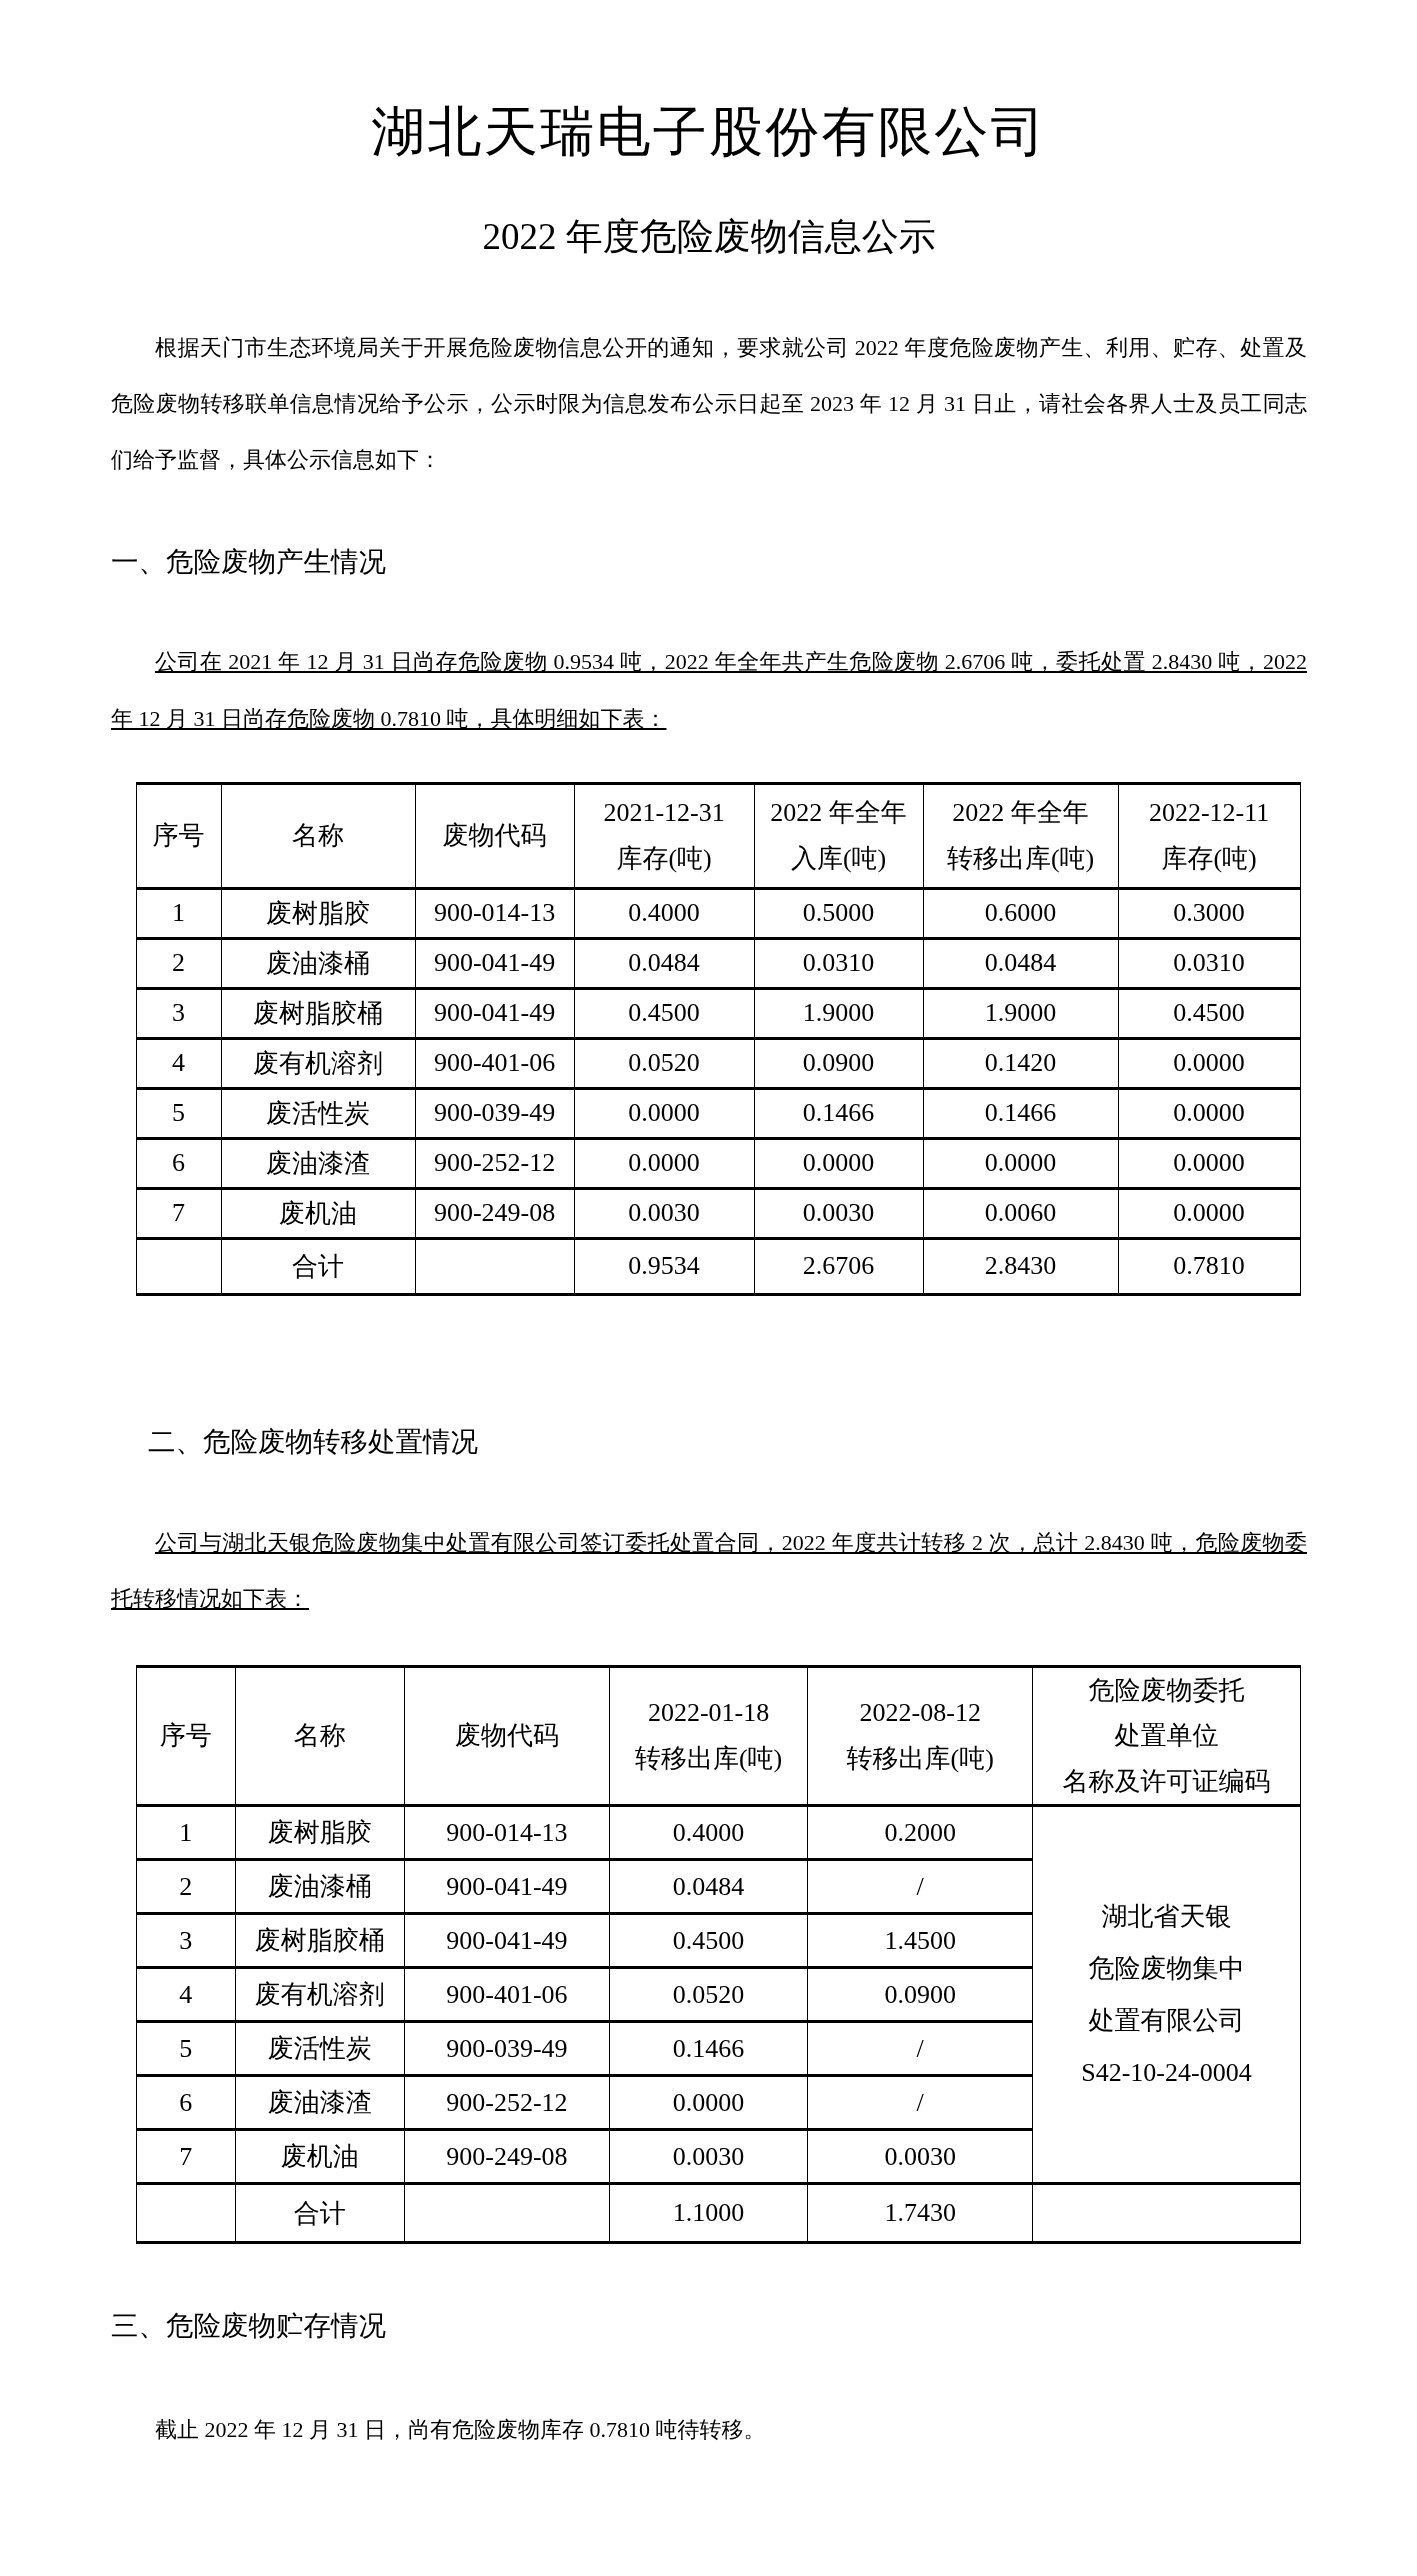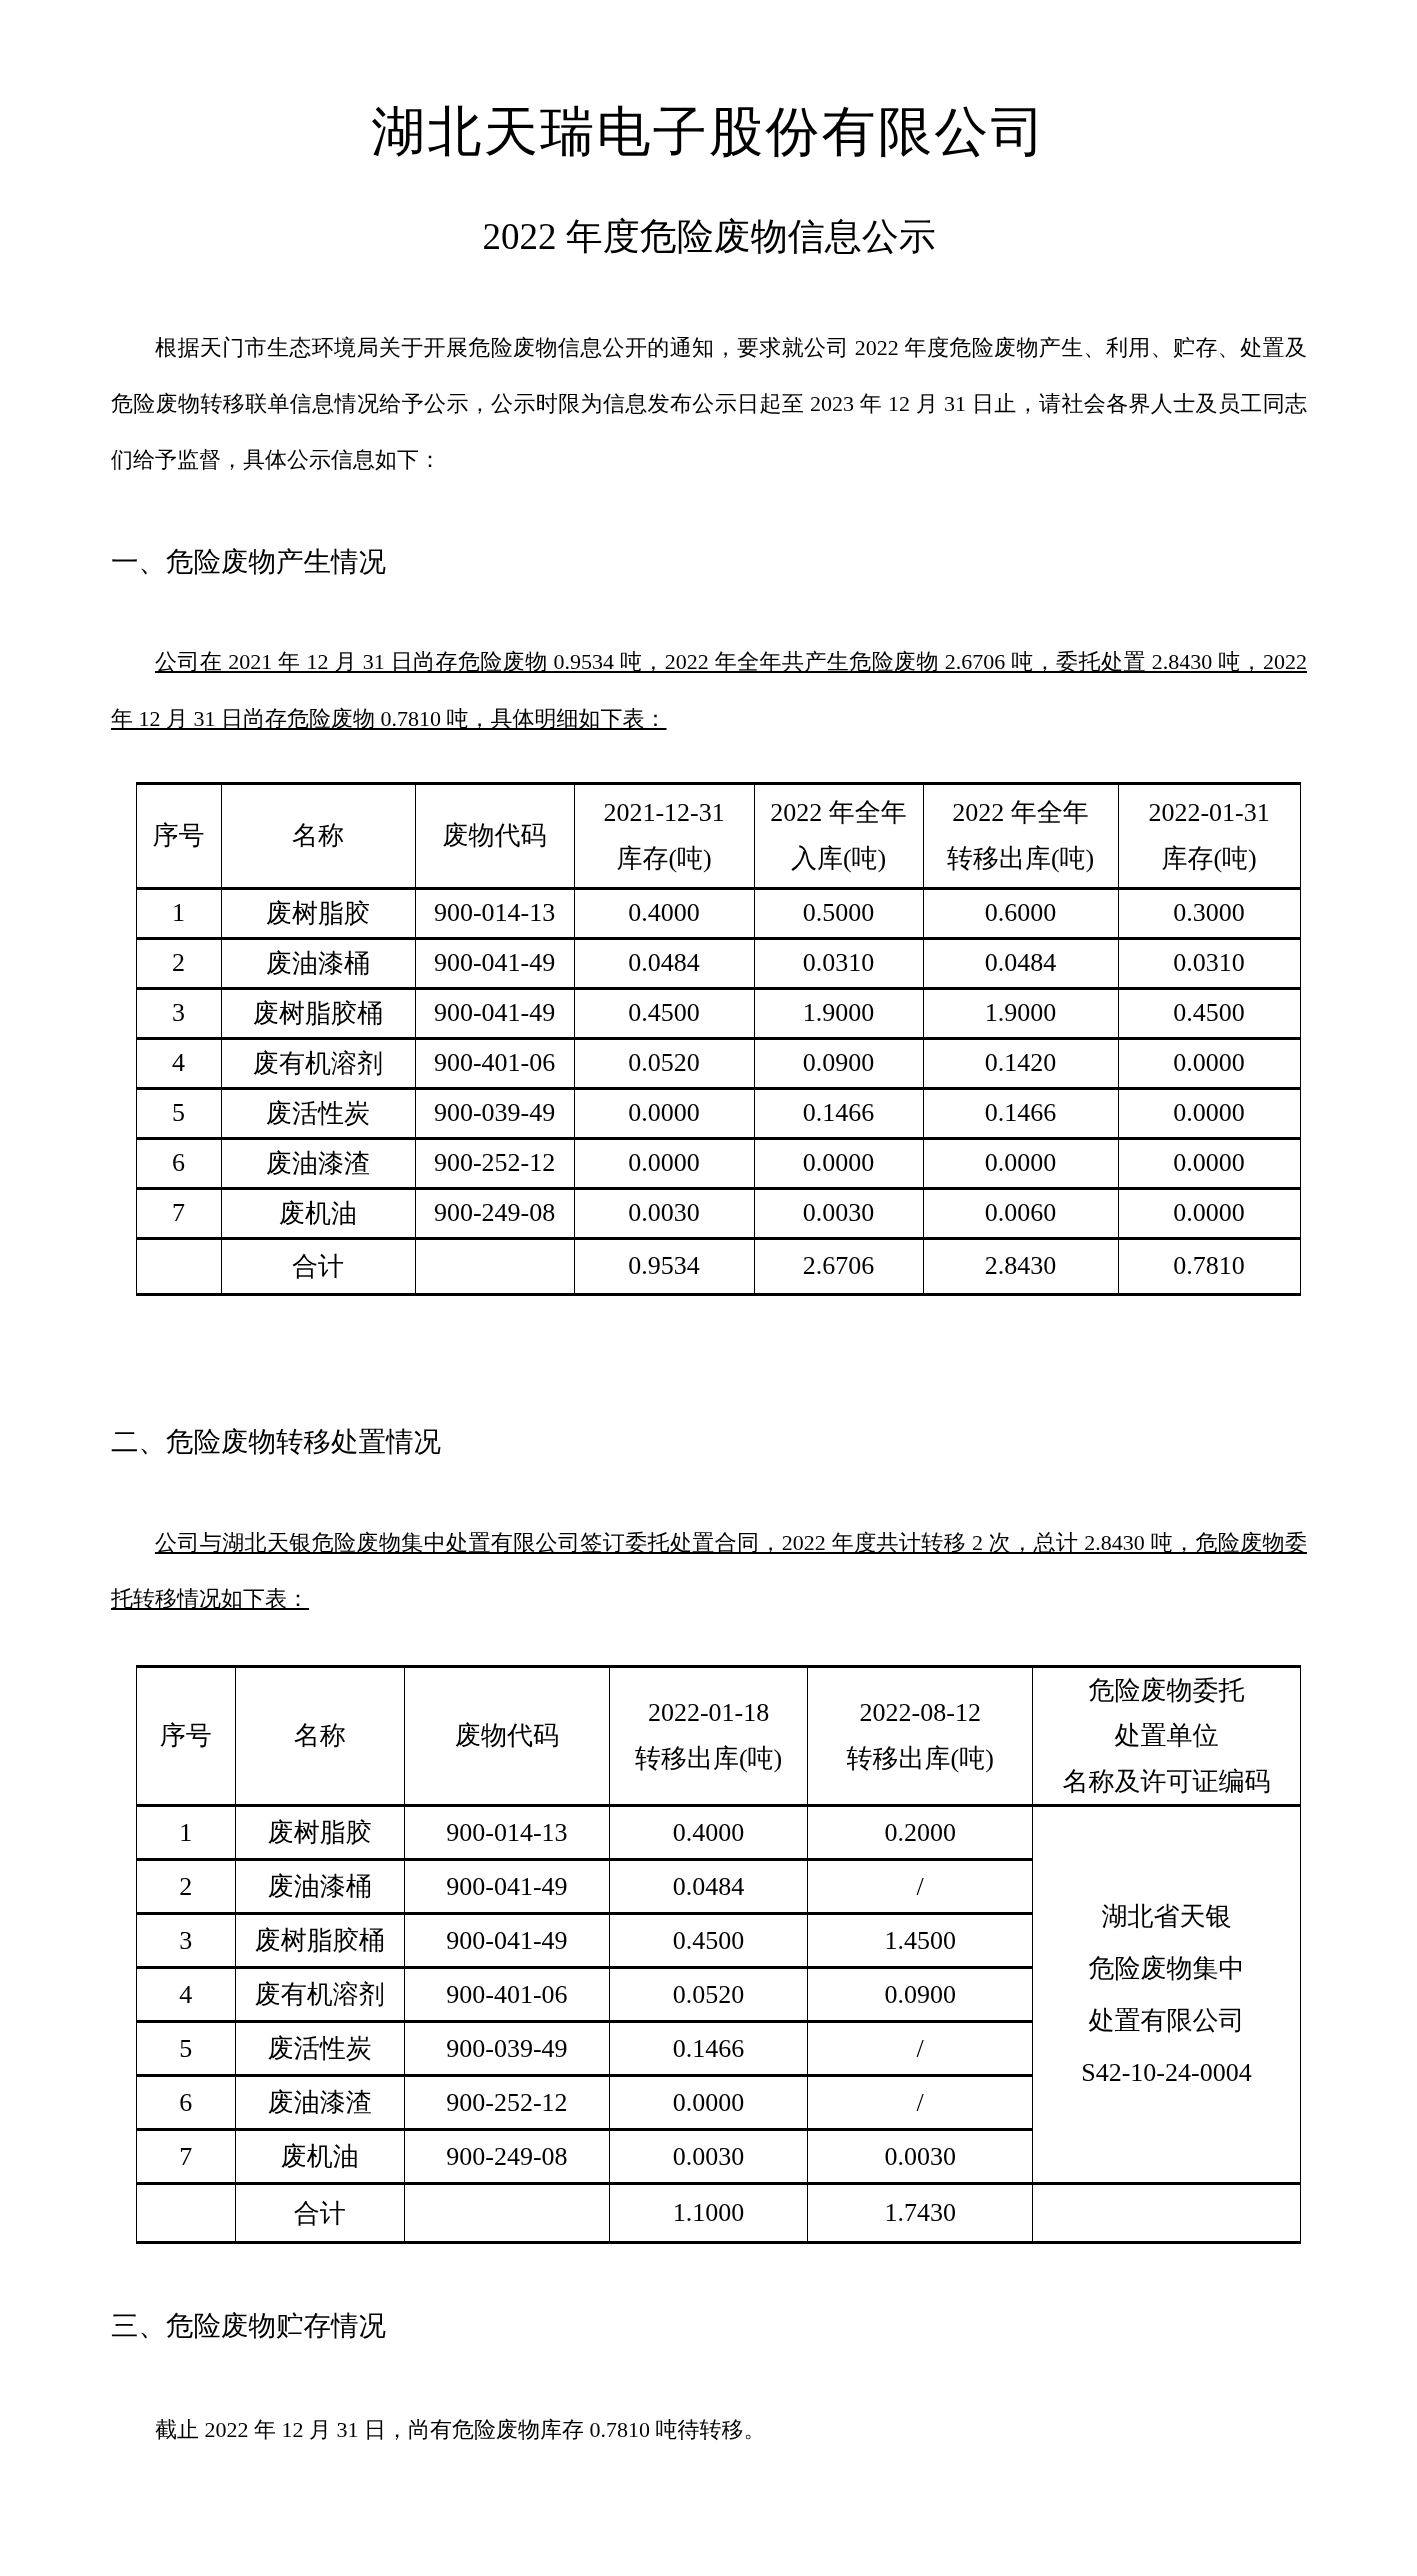--- a/index.html
+++ b/index.html
@@ -39,21 +39,21 @@
     line-height: 2.55;
     text-align: justify;
     text-indent: 2em;
   }
   .sec-heading {
     margin: 53px 0 0 0;
     font-size: 27.5px;
     font-weight: normal;
     line-height: 1.45;
   }
-  .sec-heading.space-large { margin-top: 126px; }
+  .sec-heading.space-large { margin-top: 126px; margin-left: 37px; }
   .sec-heading.space-xlarge { margin-top: 62px; }
   .para.after-heading { margin-top: 53px; text-decoration: underline; }
   .para.last { margin-top: 56px; }
   table.grid {
     margin: 35px 0 0 24.6px;
     width: 1165px;
     border-collapse: collapse;
     table-layout: fixed;
     font-size: 26px;
   }
@@ -114,21 +114,21 @@
       <tr class="hrow">
         <th>序号</th>
         <th>名称</th>
         <th>废物代码</th>
         <th>2021-12-31
 库存(吨)</th>
         <th>2022 年全年
 入库(吨)</th>
         <th>2022 年全年
 转移出库(吨)</th>
-        <th>2022-01-31
+        <th>2022-12-11
 库存(吨)</th>
       </tr>
     </thead>
     <tbody>
       <tr class="drow">
         <td>1</td>
         <td>废树脂胶</td>
         <td>900-014-13</td>
         <td>0.4000</td>
         <td>0.5000</td>

